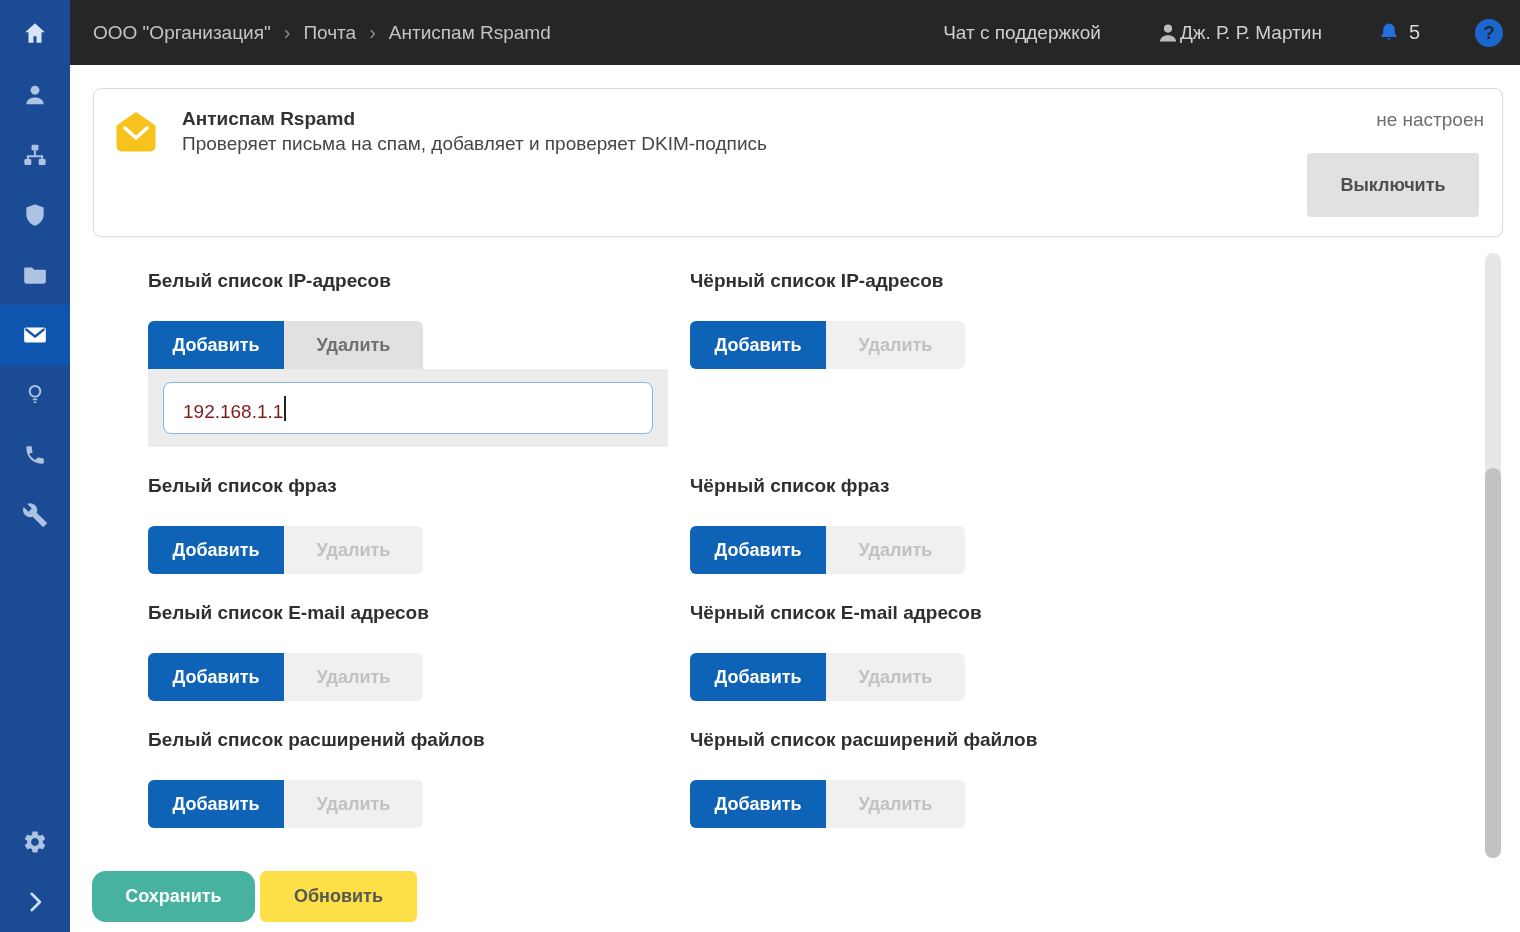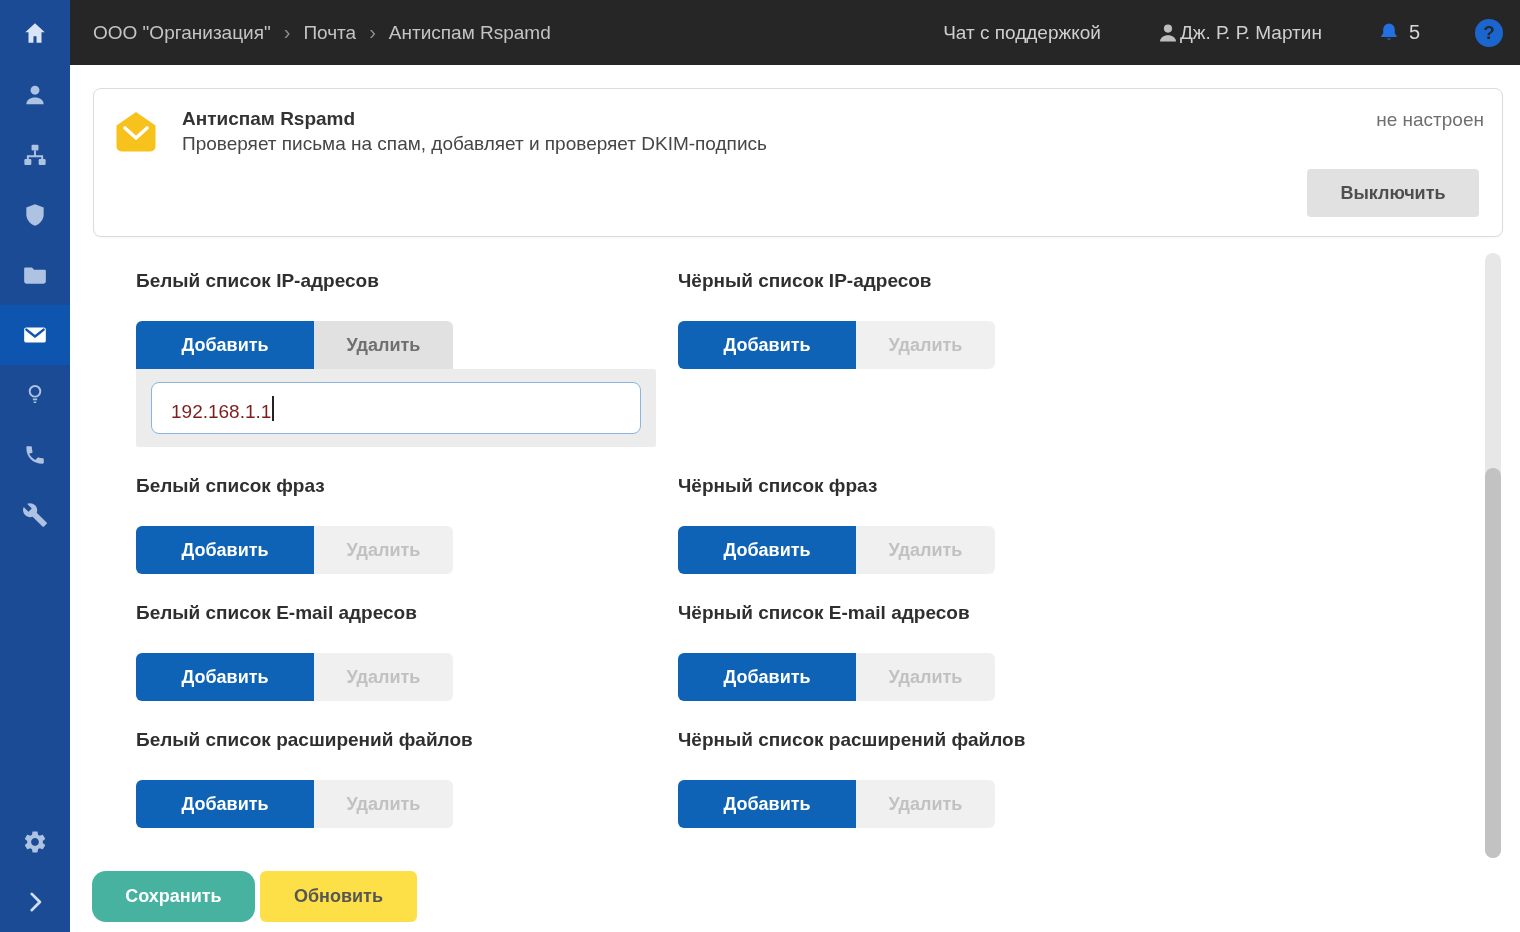--- a/index.html
+++ b/index.html
@@ -59,35 +59,35 @@
   .module-card {
     position:absolute; left:23px; top:23px; width:1410px; height:149px;
     background:#fff; border:1px solid #dcdcdc; border-radius:8px;
     box-shadow:0 1px 2px rgba(0,0,0,.04);
   }
   .module-icon { position:absolute; left:19px; top:20px; width:46px; height:46px; }
   .module-title { position:absolute; left:88px; top:19px; font-size:19px; font-weight:bold; color:#333; }
   .module-sub { position:absolute; left:88px; top:44px; font-size:19px; color:#464646; }
   .module-status { position:absolute; right:18px; top:20px; font-size:19px; color:#6f6f6f; }
   .module-toggle {
-    position:absolute; right:23px; bottom:19px; width:172px; height:48px;
+    position:absolute; right:23px; bottom:19px; width:172px; height:64px;
     background:#e1e1e1; border:none; border-radius:4px;
     font-family:inherit; font-size:18px; font-weight:bold; color:#4e4e4e; cursor:pointer;
   }
 
   
   .form-grid {
-    position:absolute; left:66px; top:206px;
+    position:absolute; left:78px; top:206px;
     display:grid; grid-template-columns:542px auto; align-items:start;
   }
   .section { margin-bottom:29px; }
   .section h3 { font-size:19px; line-height:20px; color:#2f2f2f; margin:0 0 30px 0; font-weight:bold; }
   .btn-pair { display:flex; }
   .btn { border:none; font-family:inherit; font-size:18px; font-weight:bold; height:48px; cursor:pointer; }
-  .btn-add { width:178px; background:#0f63b6; color:#ffffff; border-radius:6px 0 0 6px;text-align:center; }
+  .btn-add { width:136px; background:#0f63b6; color:#ffffff; border-radius:6px 0 0 6px;text-align:center; }
   .btn-remove { width:139px; border-radius:0 6px 6px 0; }
   .btn-remove.enabled { background:#e1e1e1; color:#6f6f6f; }
   .btn-remove.disabled { background:#f0f0f0; color:#c1c1c1; cursor:default; }
   .section.open .btn-add { border-radius:6px 0 0 0; }
   .section.open .btn-remove { border-radius:0 6px 0 0; }
   .input-panel {
     width:520px; height:78px; background:#ececec;
     border-radius:0 2px 2px 2px; position:relative;
   }
   .ip-wrap { position:absolute; left:15px; top:13px; width:490px; height:52px; }

